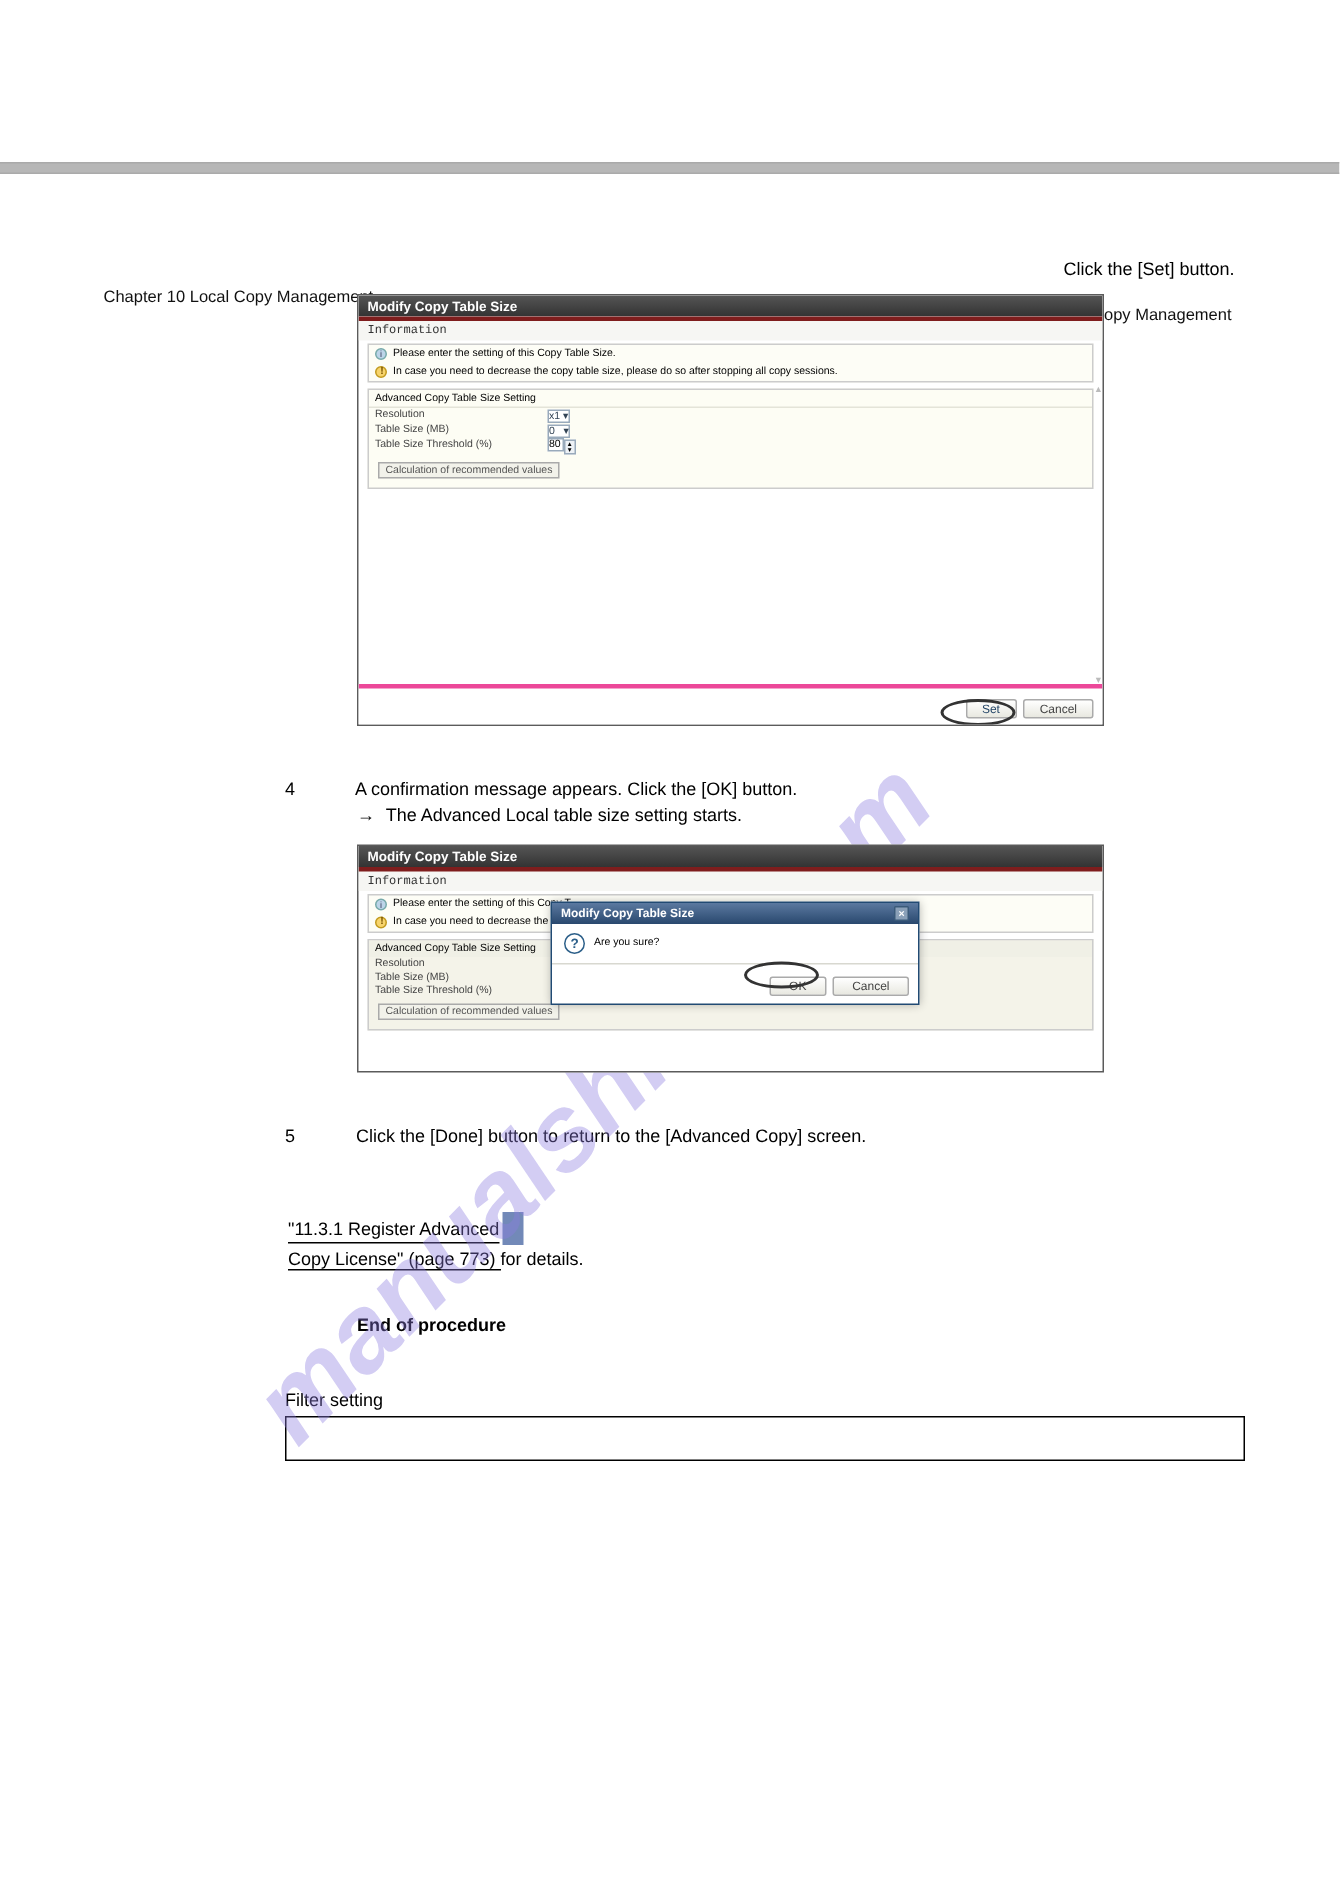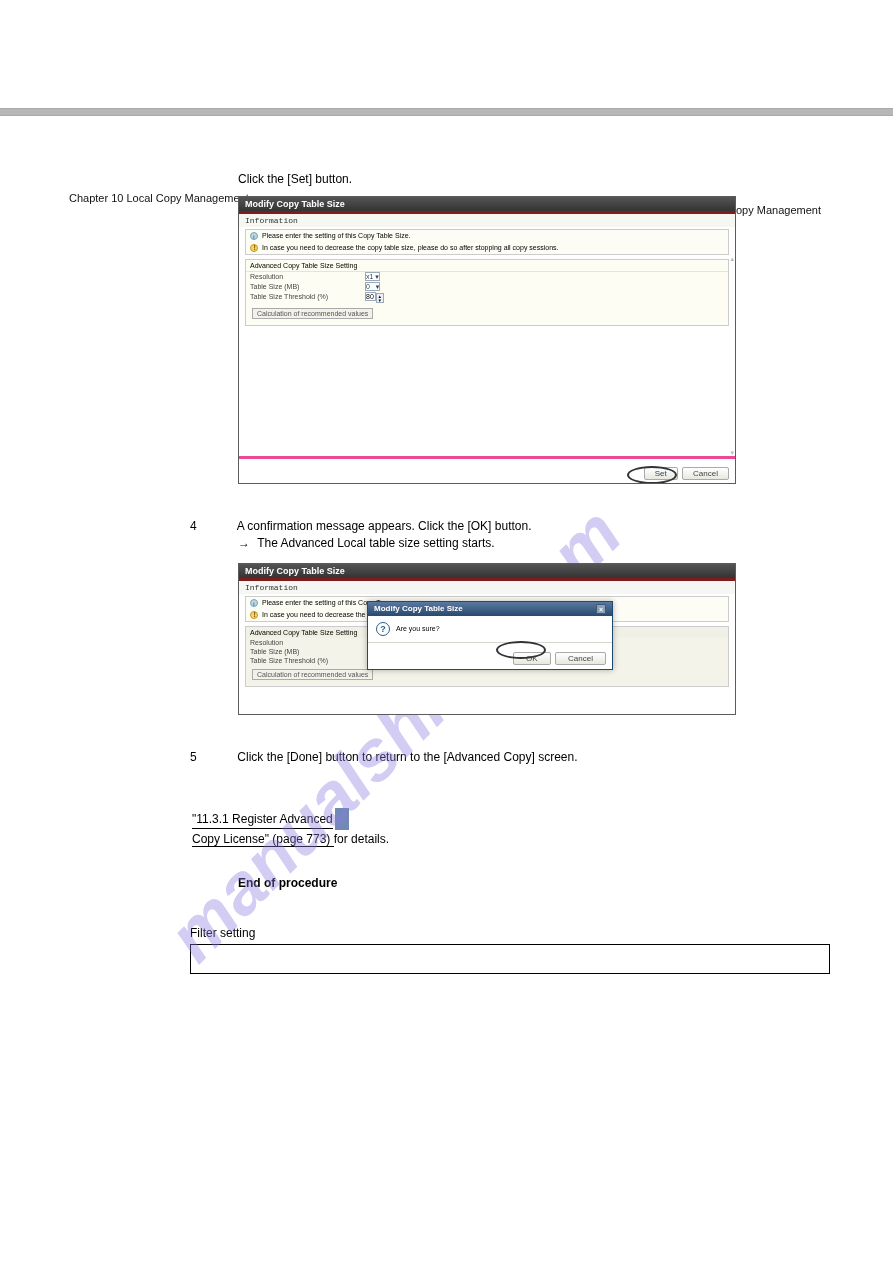--- a/index.html
+++ b/index.html
@@ -6,21 +6,21 @@
   html, body { width: 893px; font-family: Arial, Helvetica, sans-serif; color: #000; background: #fff; }
   body { position: relative; }
 
   .page { width: 893px; position: relative; }
 
   
   .topbar { height: 8px; background: #b7b7b7; border-top: 1px solid #aaa; border-bottom: 1px solid #aaa; margin-top: 108px; }
 
   .content { padding: 0 70px 0 190px; }
 
-  .prestep { font-size: 12px; margin: 56px 0 10px 48px; }
+  .prestep { font-size: 12px; margin: 56px 0 10px 48px; text-align: right; }
 
   
   .window { width: 498px; margin: 0 0 0 48px; border: 1px solid #5b5b5b; background: #fff; position: relative; overflow: hidden; }
   .w-title { background: linear-gradient(#555,#333); color: #fff; font-size: 9px; padding: 2px 6px; font-weight: bold; }
   .panel-heading { font-size: 8px; color: #333; padding: 2px 6px; background: #f6f6f3; border-top: 3px solid #7f1d1d; font-family: Liberation Mono, monospace; }
   .info-box { margin: 2px 6px 4px 6px; border: 1px solid #ccc; background: #fdfdf6; font-size: 7px; }
   .info-box div { padding: 2px 4px; display: flex; align-items: flex-start; }
   .icon-i, .icon-w { width: 8px; height: 8px; border-radius: 50%; display: inline-block; margin-right: 4px; flex-shrink: 0; }
   .icon-i { background: #bcd4e8; border: 1px solid #7aa; font-size: 6px; text-align: center; line-height: 8px; color: #335; }
   .icon-w { background: #f7d46c; border: 1px solid #c29a1e; color: #7a4; position: relative; }

